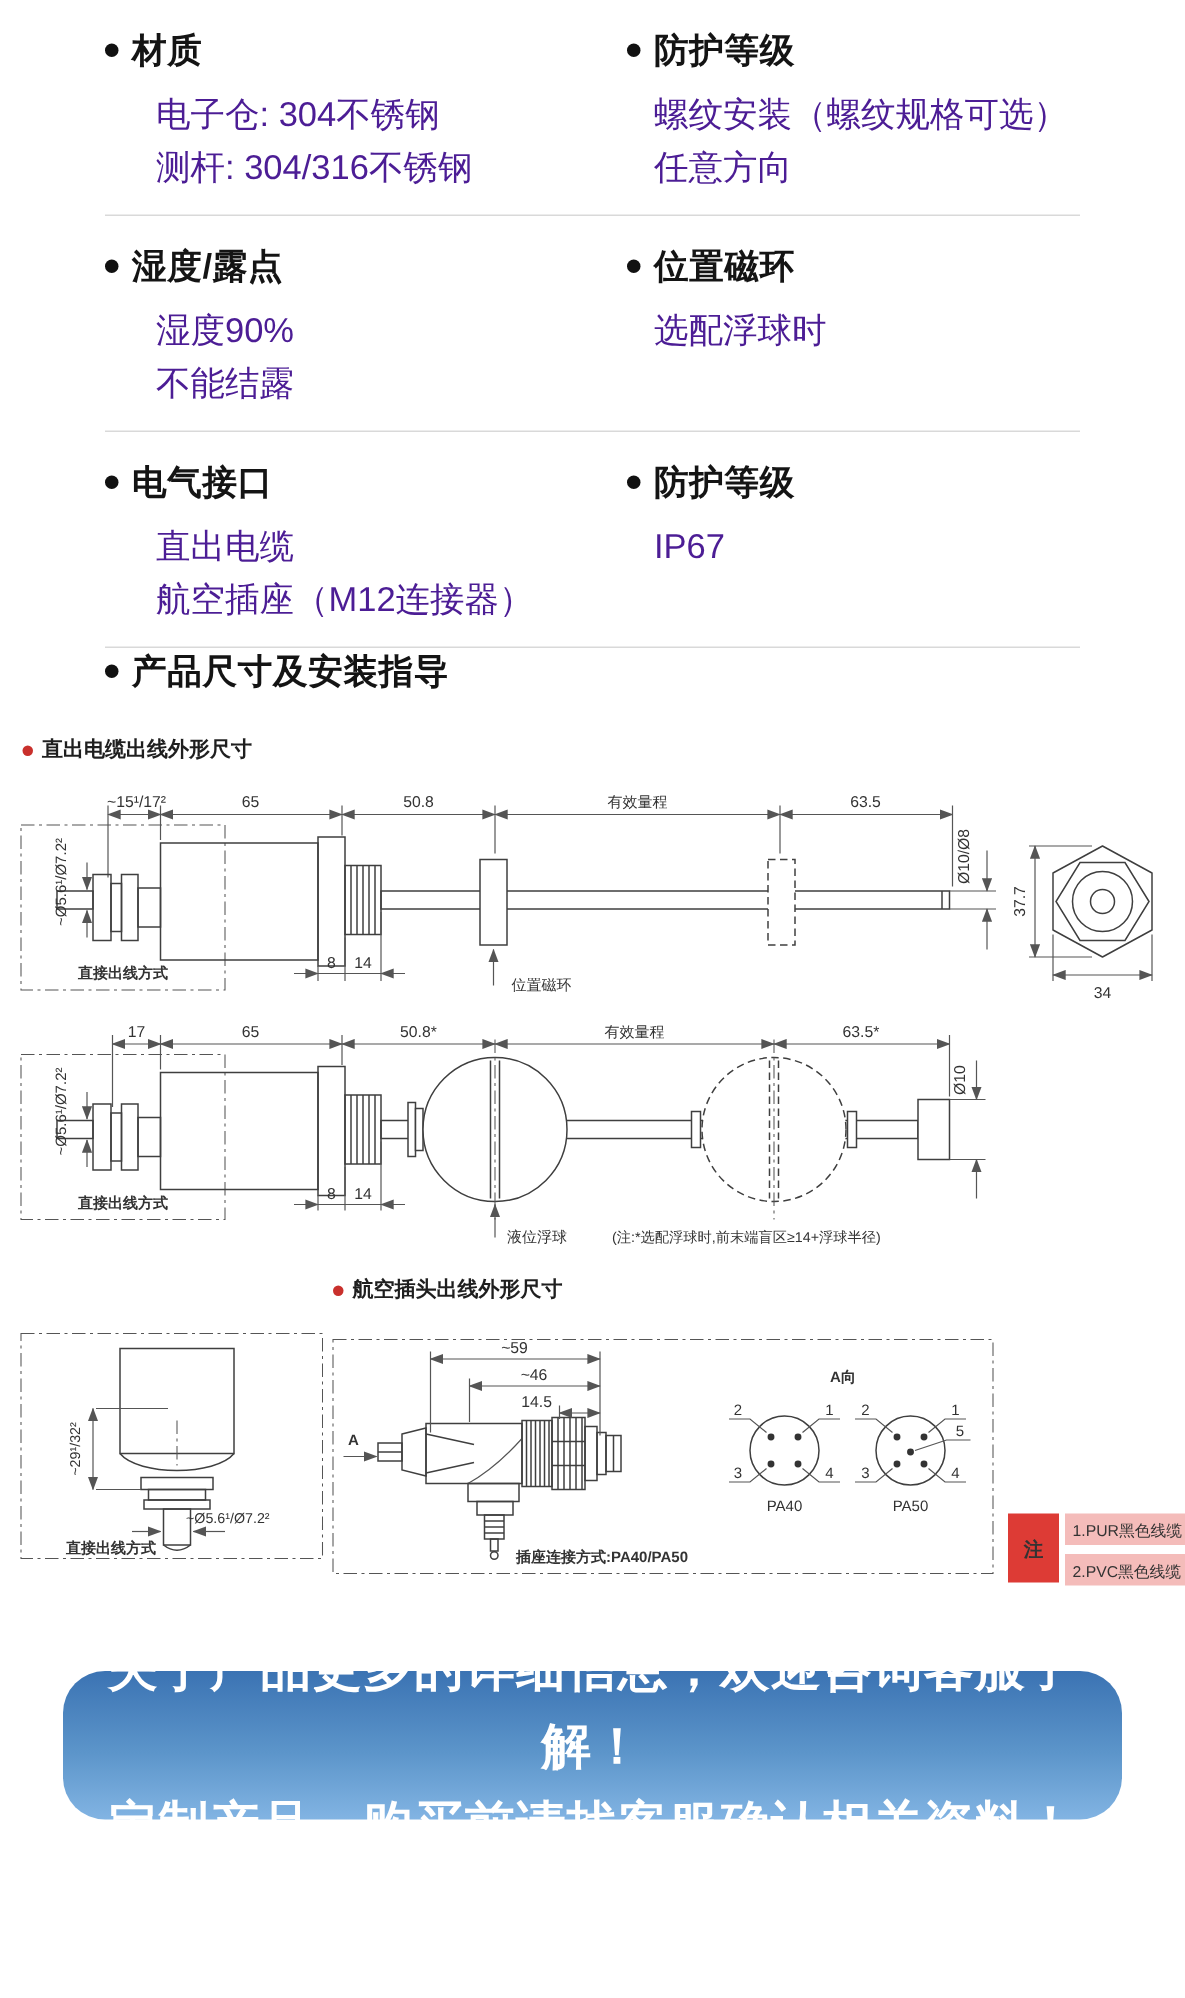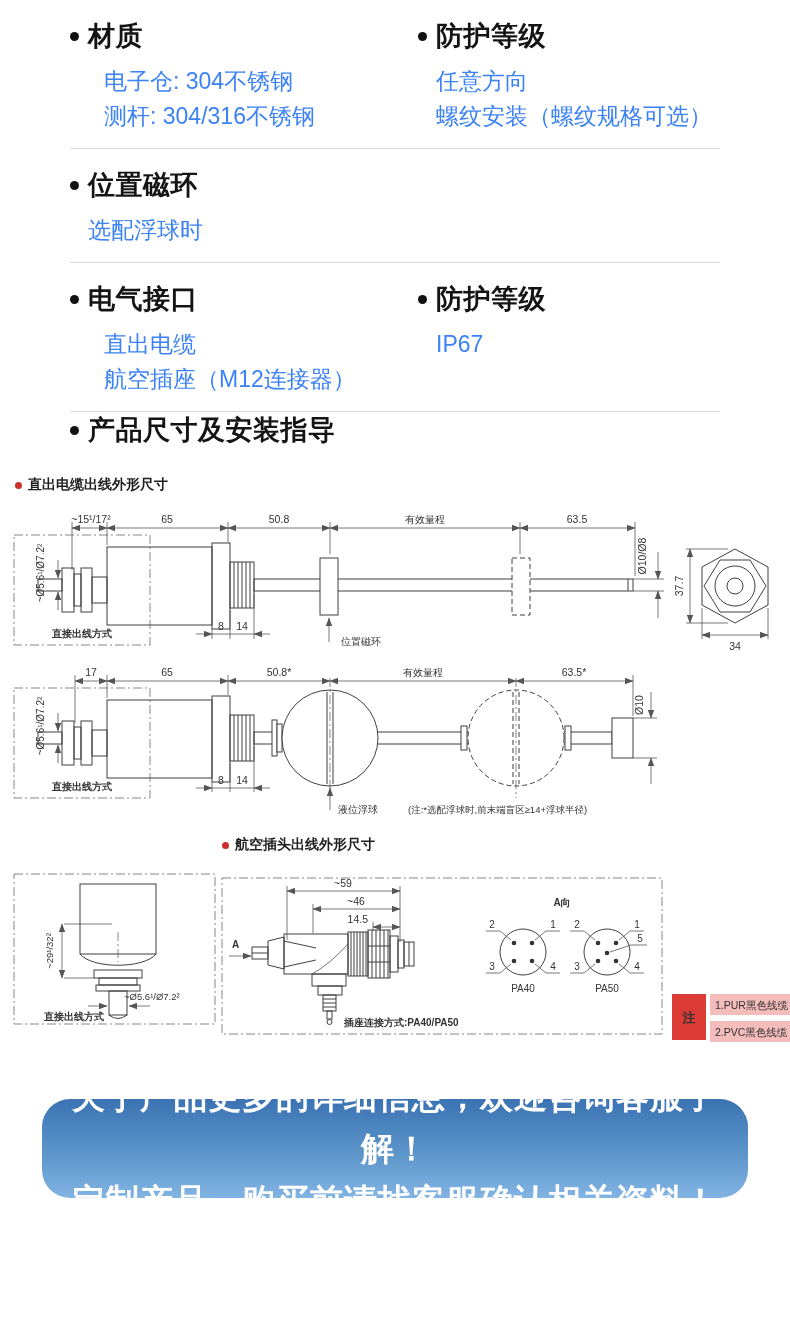--- a/index.html
+++ b/index.html
@@ -2,22 +2,22 @@
 <html><head>
 <meta charset="utf-8">
 <style>
   html,body{margin:0;padding:0;background:#ffffff;}
   body{width:790px;font-family:"Liberation Sans","DejaVu Sans",sans-serif;color:#222;}
   .specs{padding:0 70px;}
   .spec-row{display:grid;grid-template-columns:348px auto;padding:16px 0 14px 0;border-bottom:1px solid #d9d9d9;}
   .spec-col{}
   .spec-head{display:flex;align-items:center;margin:2px 0 10px 0;}
   .dot{width:9px;height:9px;border-radius:50%;background:#111;margin-right:9px;flex:0 0 auto;}
-  .spec-title{font-size:27px;font-weight:700;color:#141414;letter-spacing:.5px;}
-  .spec-line{font-size:23px;color:#3b82f6;line-height:35px;margin:0 0 0 34px;}
+  .spec-title{font-size:23px;font-weight:700;color:#141414;letter-spacing:.5px;}
+  .spec-line{font-size:23px;color:#4c1d95;line-height:35px;margin:0 0 0 34px;}
   .spec-col.right .spec-line{margin-left:18px;}
   .section-head{display:flex;align-items:center;padding:0 70px;}
   .dwg-label{display:flex;align-items:center;margin:28px 0 4px 15px;}
   .dwg-label.indent{margin:6px 0 2px 222px;}
   .rdot{width:7px;height:7px;border-radius:50%;margin-right:6px;flex:0 0 auto;}
   .dwg-label span.t{font-size:14px;font-weight:700;color:#1f1f1f;}
   svg{display:block;}
   svg text{font-family:"Liberation Sans","DejaVu Sans",sans-serif;fill:#333;}
   .ol{stroke:#3f3f3f;stroke-width:1;fill:none;}
   .olw{stroke:#3f3f3f;stroke-width:1;fill:#fff;}
@@ -43,25 +43,33 @@
         <span class="spec-title">材质</span>
         </div>
       <p class="spec-line">电子仓: 304不锈钢</p>
       <p class="spec-line">测杆: 304/316不锈钢</p>
     </div>
     <div class="spec-col right">
       <div class="spec-head">
           <span class="dot"></span>
         <span class="spec-title">防护等级</span>
         </div>
+      <p class="spec-line">螺纹安装（螺纹规格可选）</p>
       <p class="spec-line">任意方向</p>
-      <p class="spec-line">螺纹安装（螺纹规格可选）</p>
     </div>
   </div>
   <div class="spec-row">
+    <div class="spec-col">
+      <div class="spec-head">
+          <span class="dot"></span>
+        <span class="spec-title">湿度/露点</span>
+        </div>
+      <p class="spec-line">湿度90%</p>
+      <p class="spec-line">不能结露</p>
+    </div>
     <div class="spec-col right">
       <div class="spec-head">
           <span class="dot"></span>
         <span class="spec-title">位置磁环</span>
         </div>
       <p class="spec-line">选配浮球时</p>
     </div>
   </div>
   <div class="spec-row">
     <div class="spec-col">

